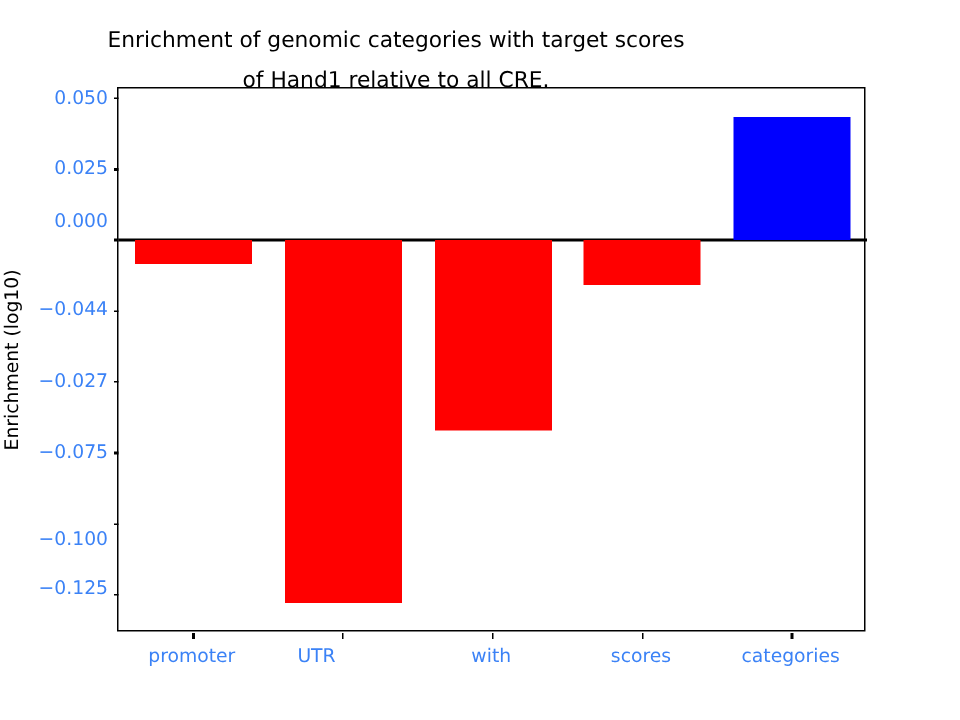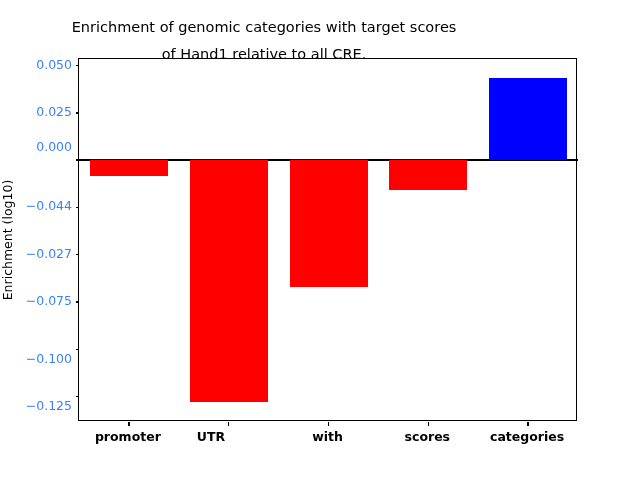--- a/index.html
+++ b/index.html
@@ -86,25 +86,24 @@
     position: absolute;
     top: 363px;
     width: 1.3px;
     height: 3.5px;
     background: #000000;
   }
   .xtick-label {
     position: absolute;
     top: 429px;
     font-size: 12.5px;
-    color: #000000;
+    color: #3b82f6;
     text-align: center;
     white-space: nowrap;
     transform: translateX(-50%);
-    font-weight: bold;
   }
 
   
   #ylabel {
     position: absolute;
     left: 0px;
     top: 240px;
     transform-origin: 0 0;
     transform: rotate(-90deg) translate(-50%, 0);
     font-size: 12.5px;
@@ -123,21 +122,21 @@
   <div id="ylabel">Enrichment (log10)</div>
 
   <div id="y-tick-labels">
       <div class="ytick-label" style="top: 56.6172px;">0.050</div>
       <div class="ytick-label" style="top: 103.883px; margin-left: 21px;">0.025</div>
       <div class="ytick-label" style="top: 139px;">0.000</div>
       <div class="ytick-label" style="top: 198.414px;">−0.044</div>
       <div class="ytick-label" style="top: 245.68px;">−0.027</div>
       <div class="ytick-label" style="top: 292.945px;">−0.075</div>
       <div class="ytick-label" style="top: 340.211px; margin-top: 11px;">−0.100</div>
-      <div class="ytick-label" style="top: 398px; margin-left: 36px;">−0.125</div>
+      <div class="ytick-label" style="top: 384px; margin-left: 36px;">−0.125</div>
     </div>
   <div id="x-tick-labels">
       <div class="xtick-label" style="left: 127.9px;">promoter</div>
       <div class="xtick-label" style="left: 211px;">UTR</div>
       <div class="xtick-label" style="left: 327.5px;">with</div>
       <div class="xtick-label" style="left: 427.3px;">scores</div>
       <div class="xtick-label" style="left: 527.1px;">categories</div>
     </div>
 
   <div id="plot-area">

